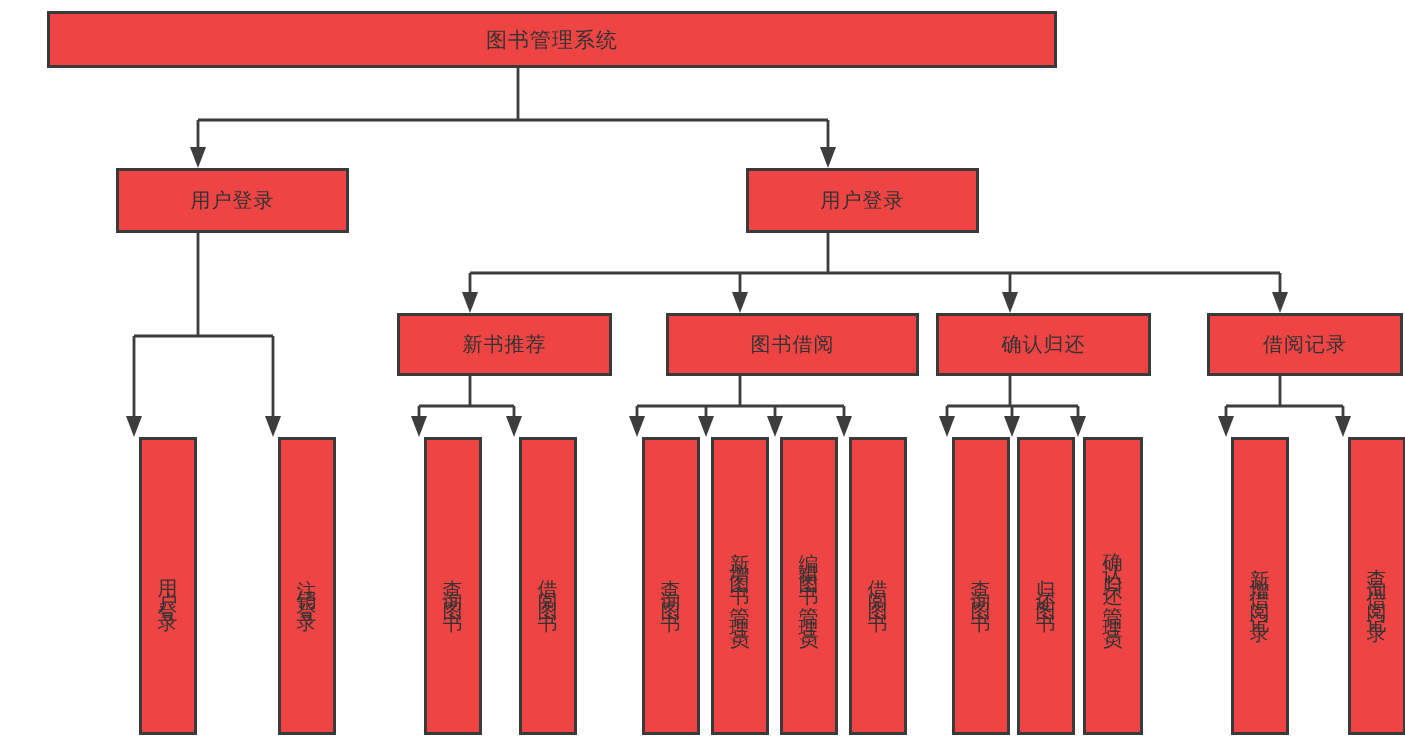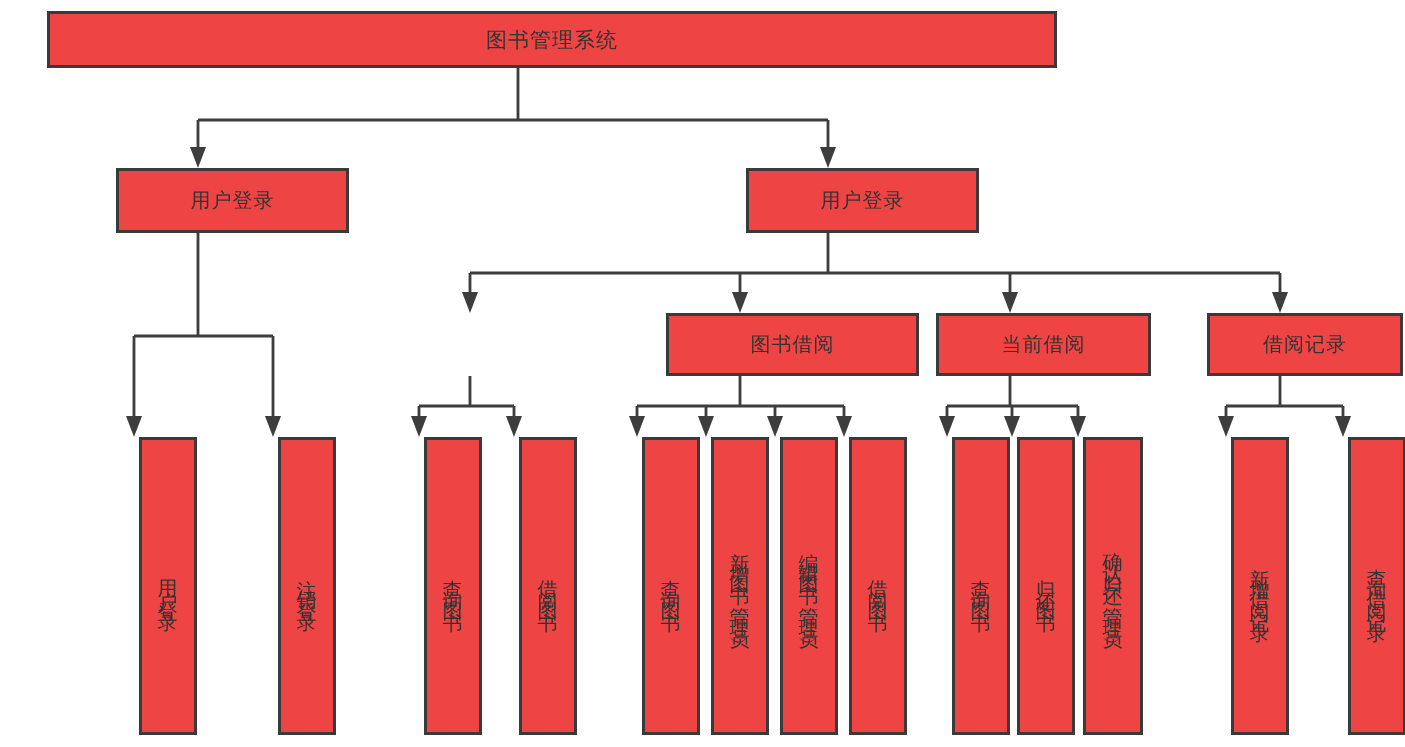--- a/index.html
+++ b/index.html
@@ -98,25 +98,28 @@
     <span>图书管理系统</span>
   </div>
 
   <div class="node branch-node" style="left:82px;top:168px;width:233px;height:65px">
     <span>用户登录</span>
   </div>
   <div class="node branch-node" style="left:712px;top:168px;width:233px;height:65px">
     <span>用户登录</span>
   </div>
 
+  <div class="node branch-node" style="left:363px;top:313px;width:215px;height:63px">
+    <span>新书推荐</span>
+  </div>
   <div class="node branch-node" style="left:632px;top:313px;width:253px;height:63px">
     <span>图书借阅</span>
   </div>
   <div class="node branch-node" style="left:902px;top:313px;width:215px;height:63px">
-    <span>当前借阅</span>
+    <span>确认归还</span>
   </div>
   <div class="node branch-node" style="left:1173px;top:313px;width:196px;height:63px">
     <span>借阅记录</span>
   </div>
 
   <div class="node leaf" style="left:105px;width:58px">
     <span>用户登录</span>
   </div>
   <div class="node leaf" style="left:244px;width:58px">
     <span>注销登录</span>

